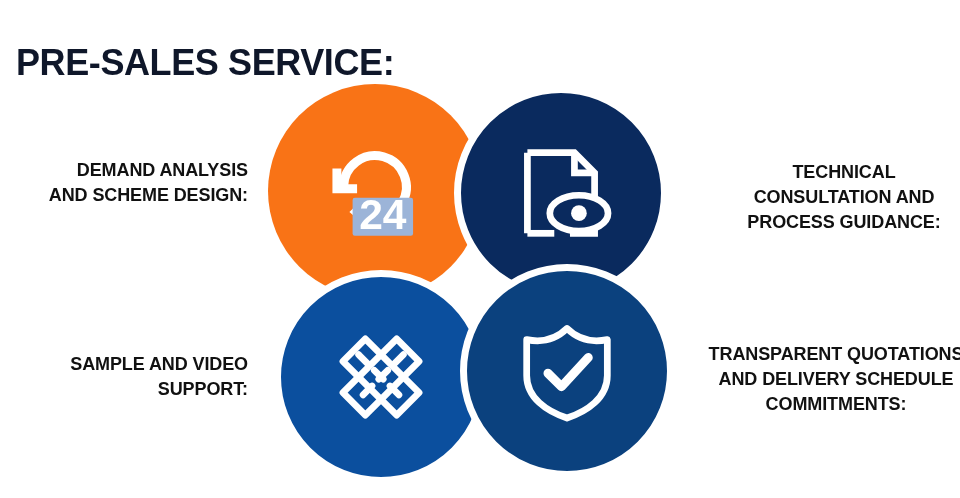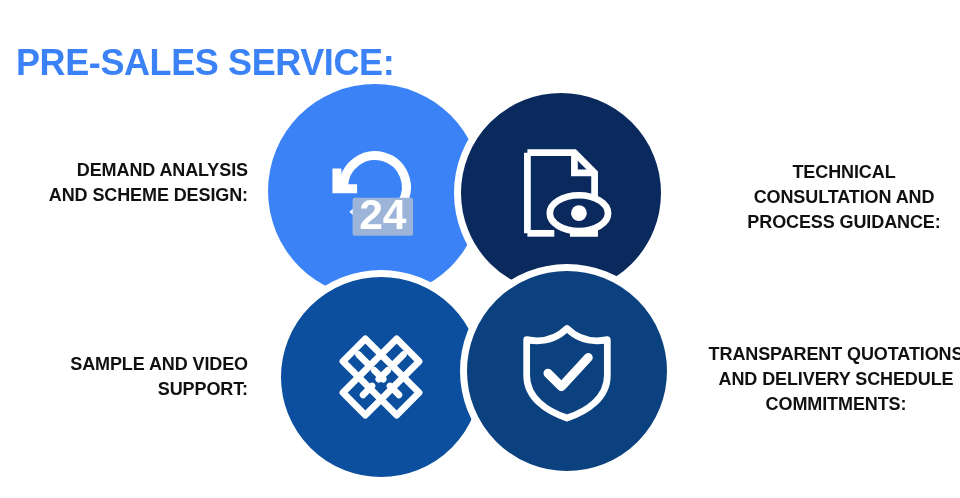--- a/index.html
+++ b/index.html
@@ -17,21 +17,21 @@
   }
 
   
   .page-title {
     position: absolute;
     left: 16px;
     top: 8px;
     font-size: 36px;
     font-weight: bold;
     letter-spacing: -0.4px;
-    color: #3b82f6;
+    color: #0f172a;
     line-height: 46px;
     white-space: nowrap;
     margin-top: 32px;
   }
 
   
   .cluster {
     position: absolute;
     left: 268px;
     top: 84px;
@@ -114,21 +114,21 @@
     width: 292px;
   }
 </style>
 </head>
 <body>
 
 <h1 class="page-title">PRE-SALES SERVICE:</h1>
 
 <div class="cluster">
 
-  <div class="node node-demand" style="background:#3b82f6;">
+  <div class="node node-demand" style="background:#f97316;">
     <span class="icon-wrap">
       <svg viewBox="0 0 100 100" fill="none" xmlns="http://www.w3.org/2000/svg">
         <path d="M22 46 A28 28 0 1 1 30 66" stroke="#ffffff" stroke-width="8" stroke-linecap="butt" fill="none"></path>
         <path d="M16 30 L16 48 L34 48" stroke="#ffffff" stroke-width="8" stroke-linejoin="miter" stroke-linecap="butt" fill="none"></path>
         <g fill="#9CB4D8">
           <rect x="30" y="56" width="54" height="34" rx="2"></rect>
         </g>
         <text x="57" y="84" text-anchor="middle" font-family="Liberation Sans, sans-serif" font-size="38" font-weight="bold" fill="#ffffff">24</text>
       </svg>
     </span>

